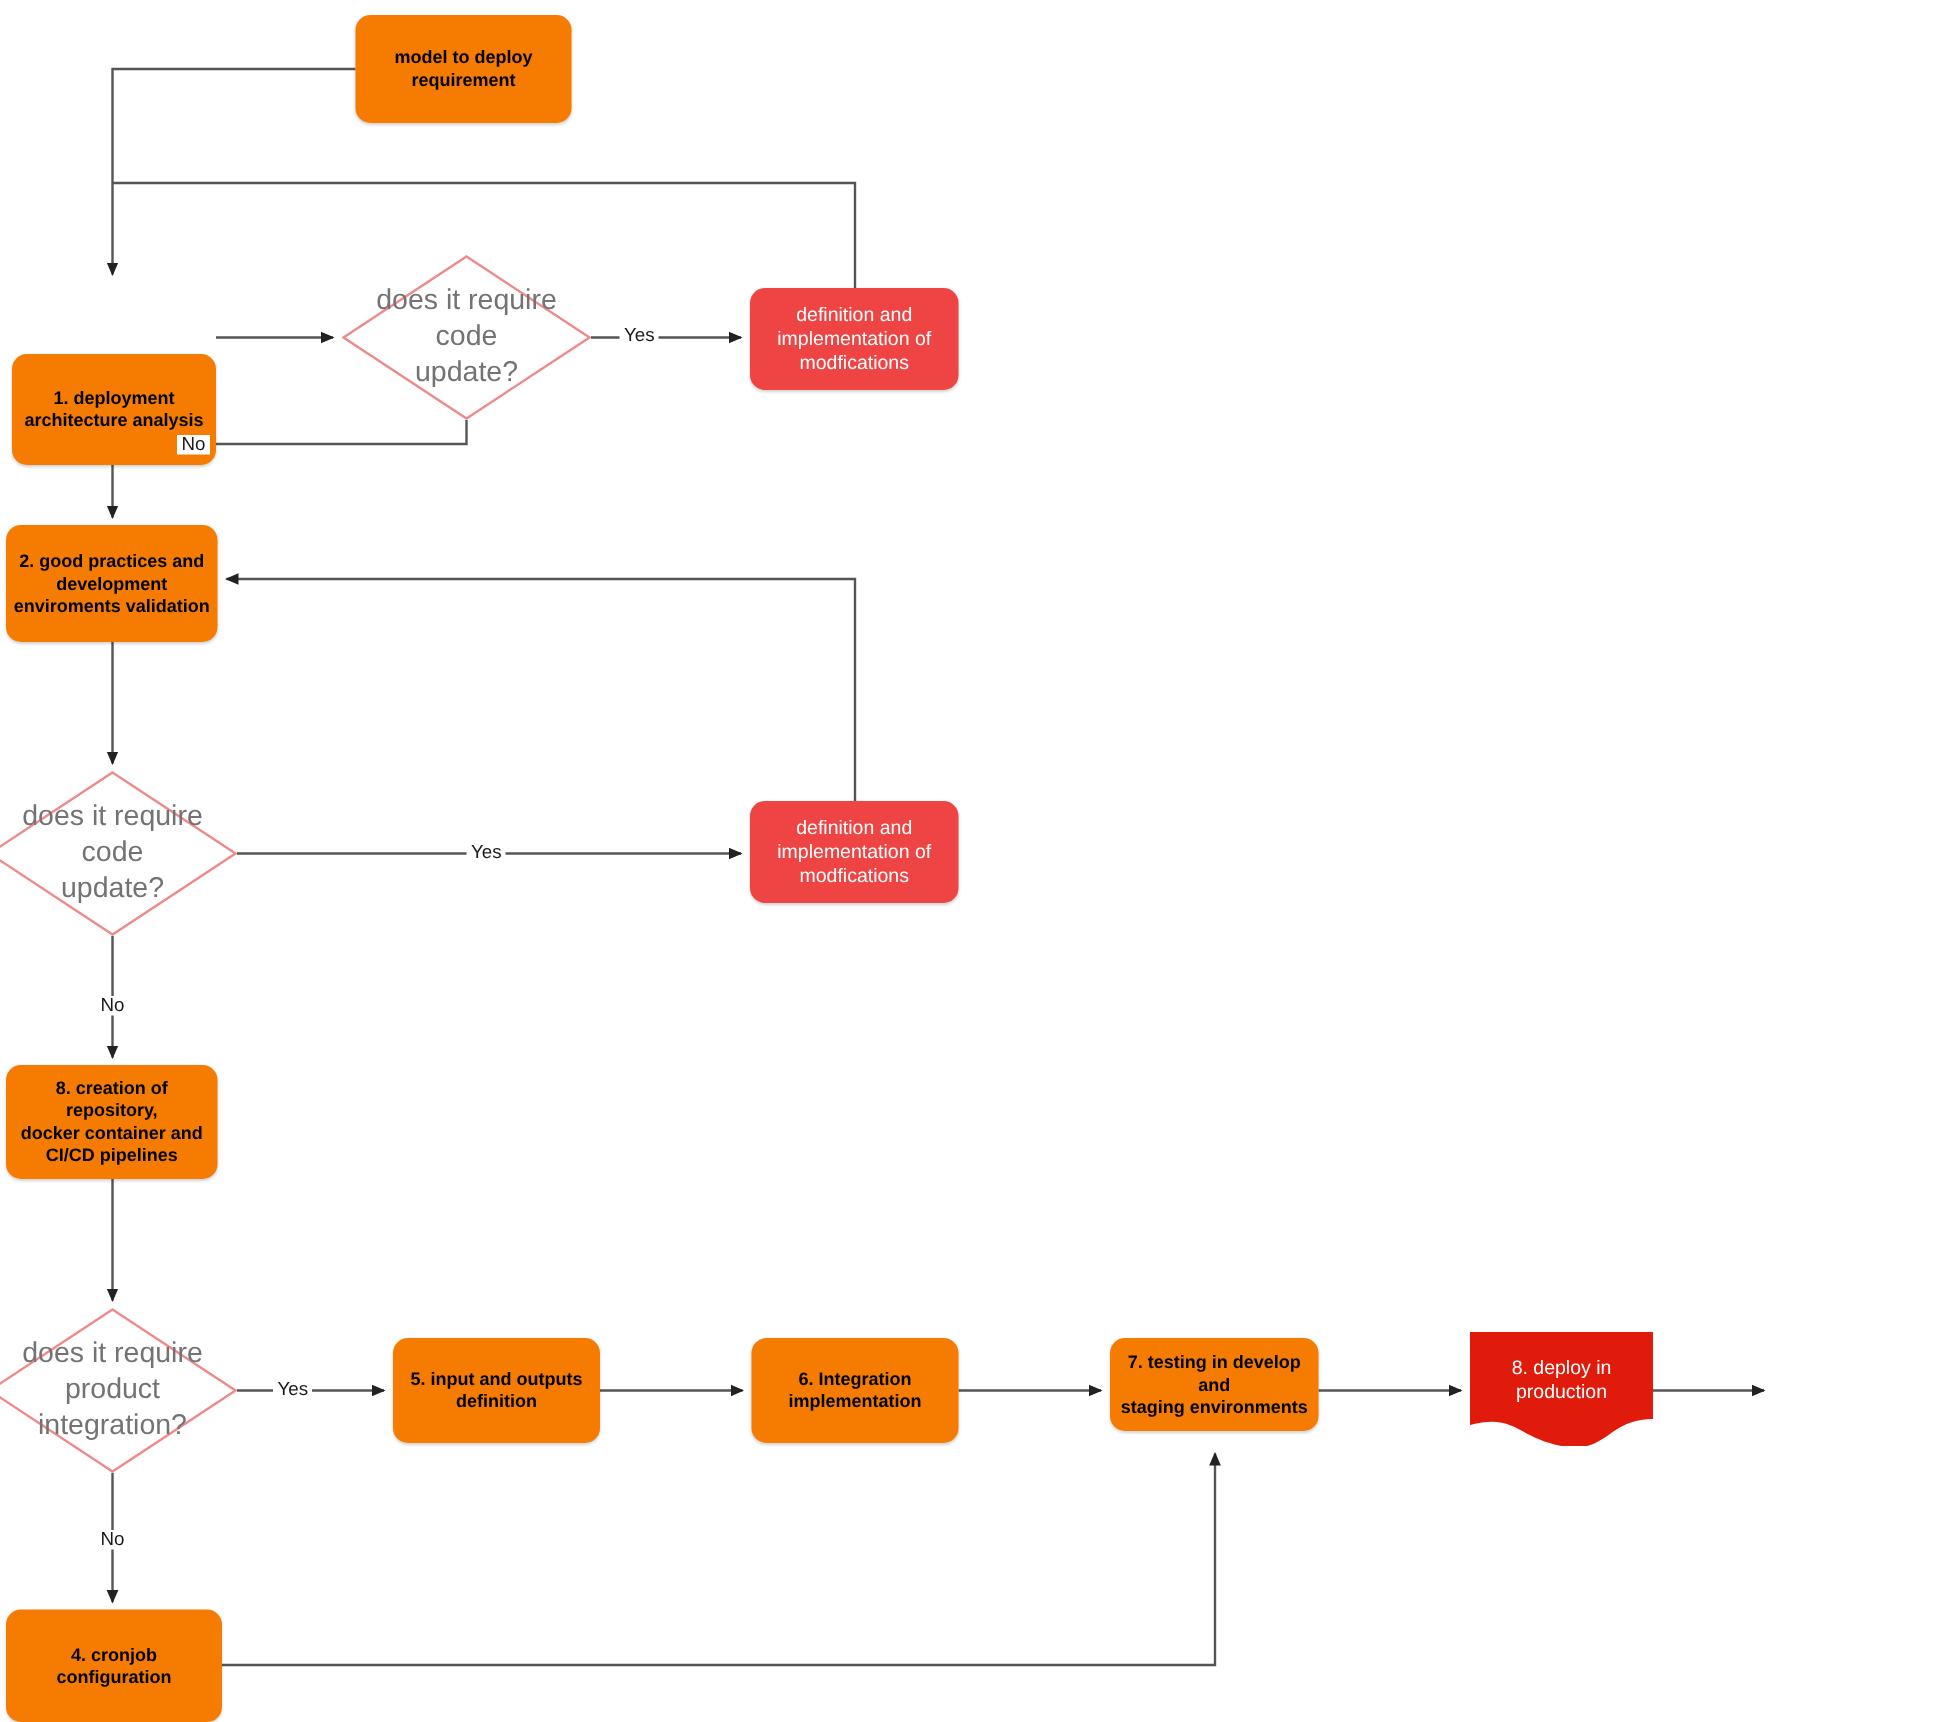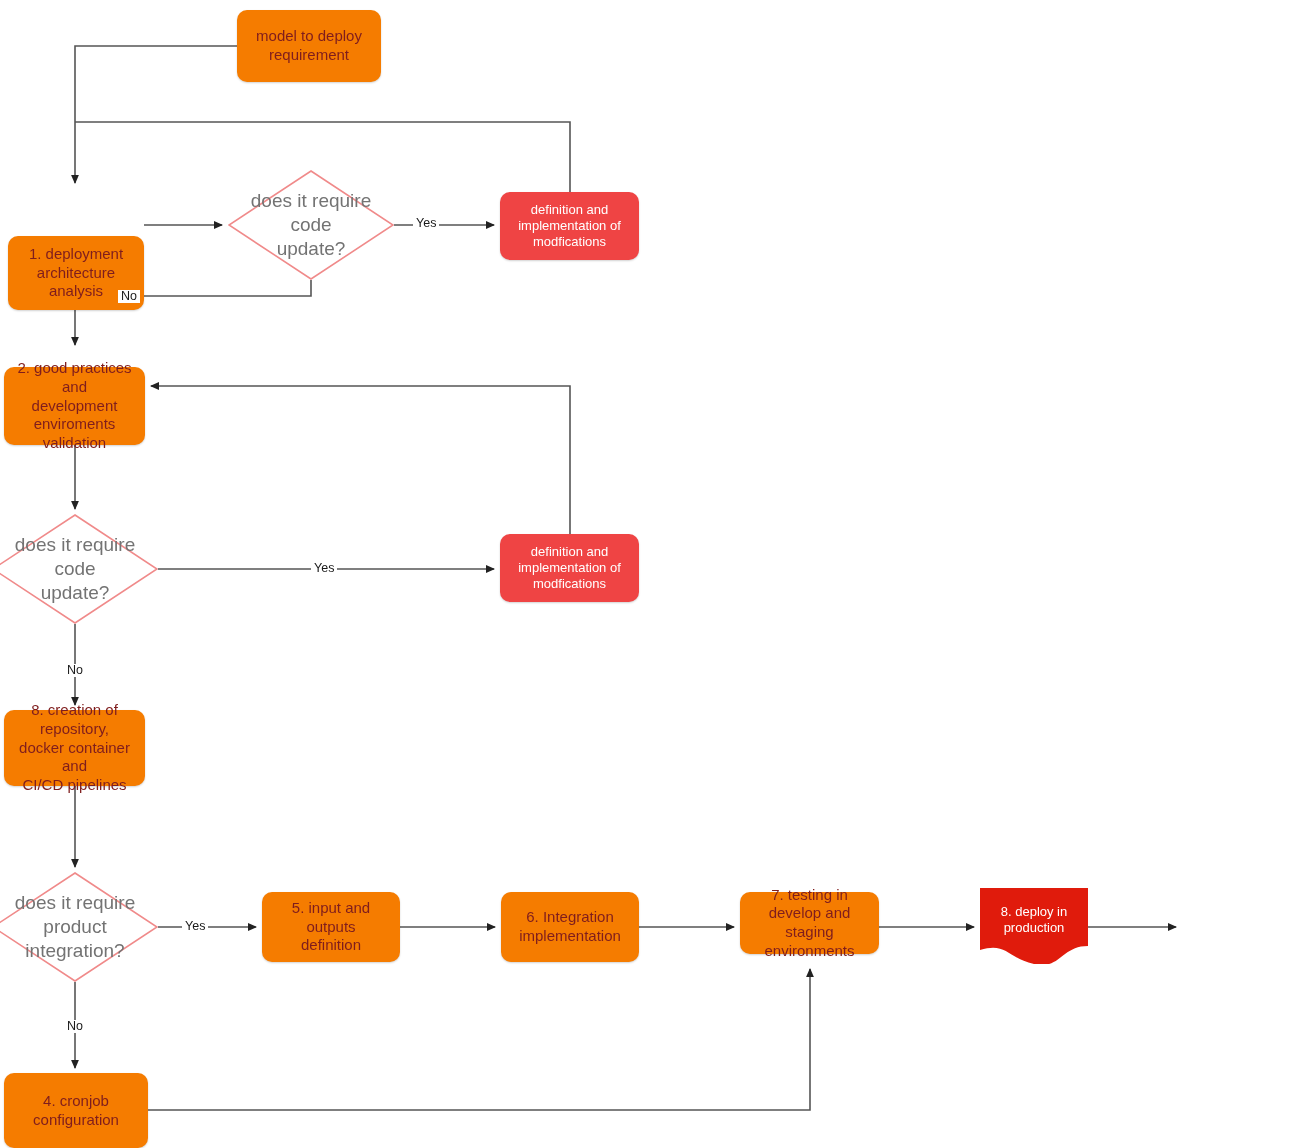--- a/index.html
+++ b/index.html
@@ -36,23 +36,24 @@
   }
   .node .lbl {
     display: block;
     width: 100%;
     padding: 0 4px;
     white-space: pre-line;
   }
   .proc {
     background: #f57c00;
     border-radius: 10px;
-    color: #7f1d1d;
-    font-size: 15px;
+    color: #000000;
+    font-size: 12px;
     box-shadow: 0 1px 2px rgba(0,0,0,0.18);
+    font-weight: bold;
   }
   .gray {
     background: #ef4444;
     border-radius: 10px;
     color: #ffffff;
     font-size: 13px;
     box-shadow: 0 1px 2px rgba(0,0,0,0.18);
   }
   .decision {
     color: #737373;
@@ -168,21 +169,21 @@
     <span class="lbl">does it require code
 update?</span>
   </div>
 
   <div class="node gray" style="left:500px; top:192px; width:139px; height:68px;">
     <span class="lbl">definition and
 implementation of
 modfications</span>
   </div>
 
-  <div class="node proc" style="left:4px; top:350px; width:141px; height:78px;margin-top:17px;">
+  <div class="node proc" style="left:4px; top:350px; width:141px; height:78px;">
     <span class="lbl">2. good practices and
 development
 enviroments validation</span>
   </div>
 
   <div class="node decision" style="left:-8px; top:514px; width:166px; height:110px;">
     <svg class="dia-svg" viewBox="0 0 166 110" preserveAspectRatio="none">
       <polygon points="83,1 165,55 83,109 1,55" fill="#ffffff" stroke="#f08a8a" stroke-width="1.6"></polygon>
     </svg>
     <span class="lbl">does it require code
@@ -217,21 +218,21 @@
   <div class="node proc" style="left:501px; top:892px; width:138px; height:70px;">
     <span class="lbl">6. Integration
 implementation</span>
   </div>
 
   <div class="node proc" style="left:740px; top:892px; width:139px; height:62px;">
     <span class="lbl">7. testing in develop and
 staging environments</span>
   </div>
 
-  <div class="node doc" style="left:980px; top:888px; width:108px; height:76px;">
+  <div class="node doc" style="left:980px; top:888px; width:122px; height:76px;">
     <svg class="doc-svg" viewBox="0 0 108 76" preserveAspectRatio="none">
       <path d="M0,0 L108,0 L108,58 C81,58 81,82 54,76 C27,70 27,54 0,62 Z" fill="#e01b0c"></path>
     </svg>
     <span class="lbl">8. deploy in
 production</span>
   </div>
 
 
   <div class="node proc" style="left:4px; top:1073px; width:144px; height:75px;">
     <span class="lbl">4. cronjob configuration</span>

